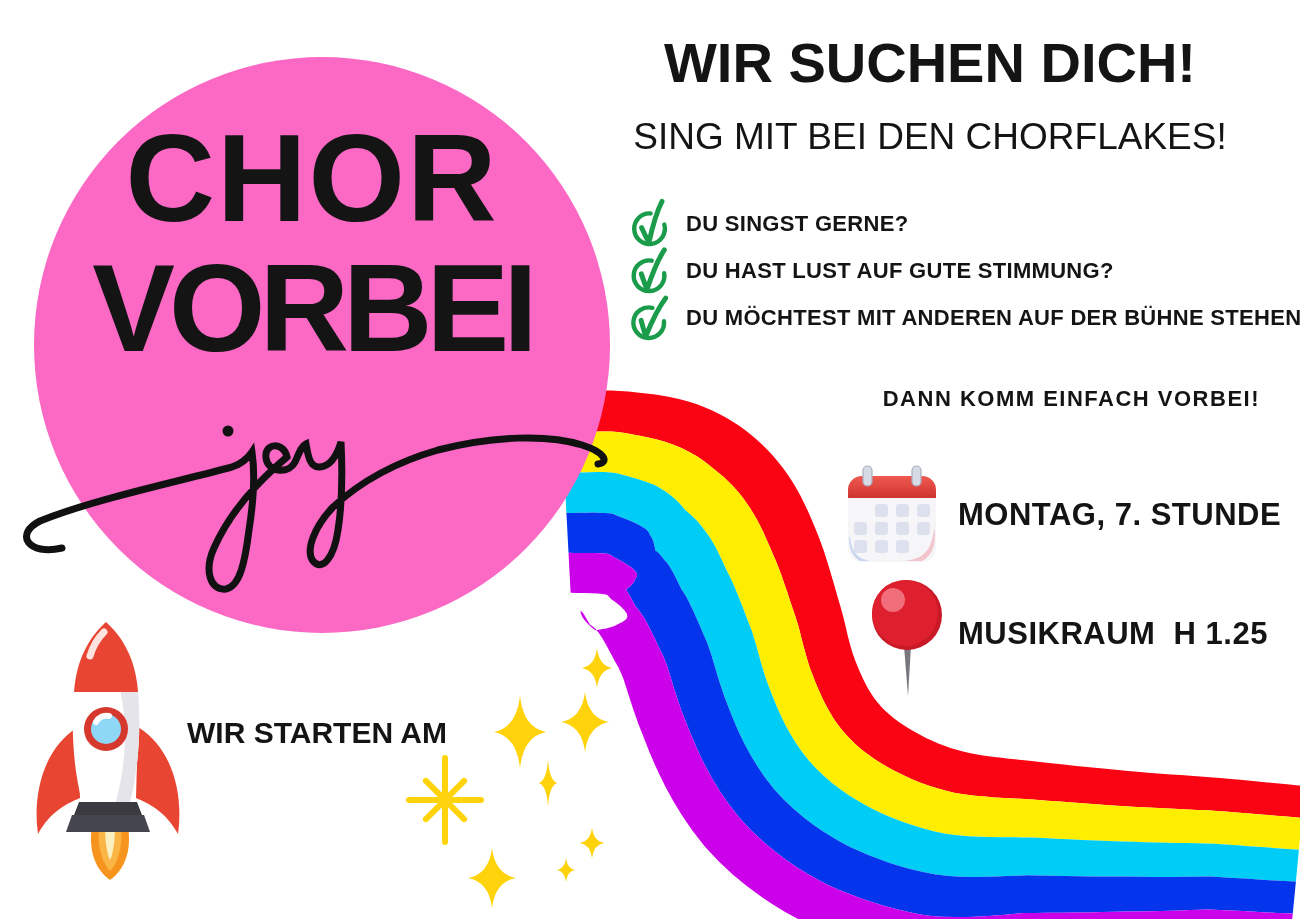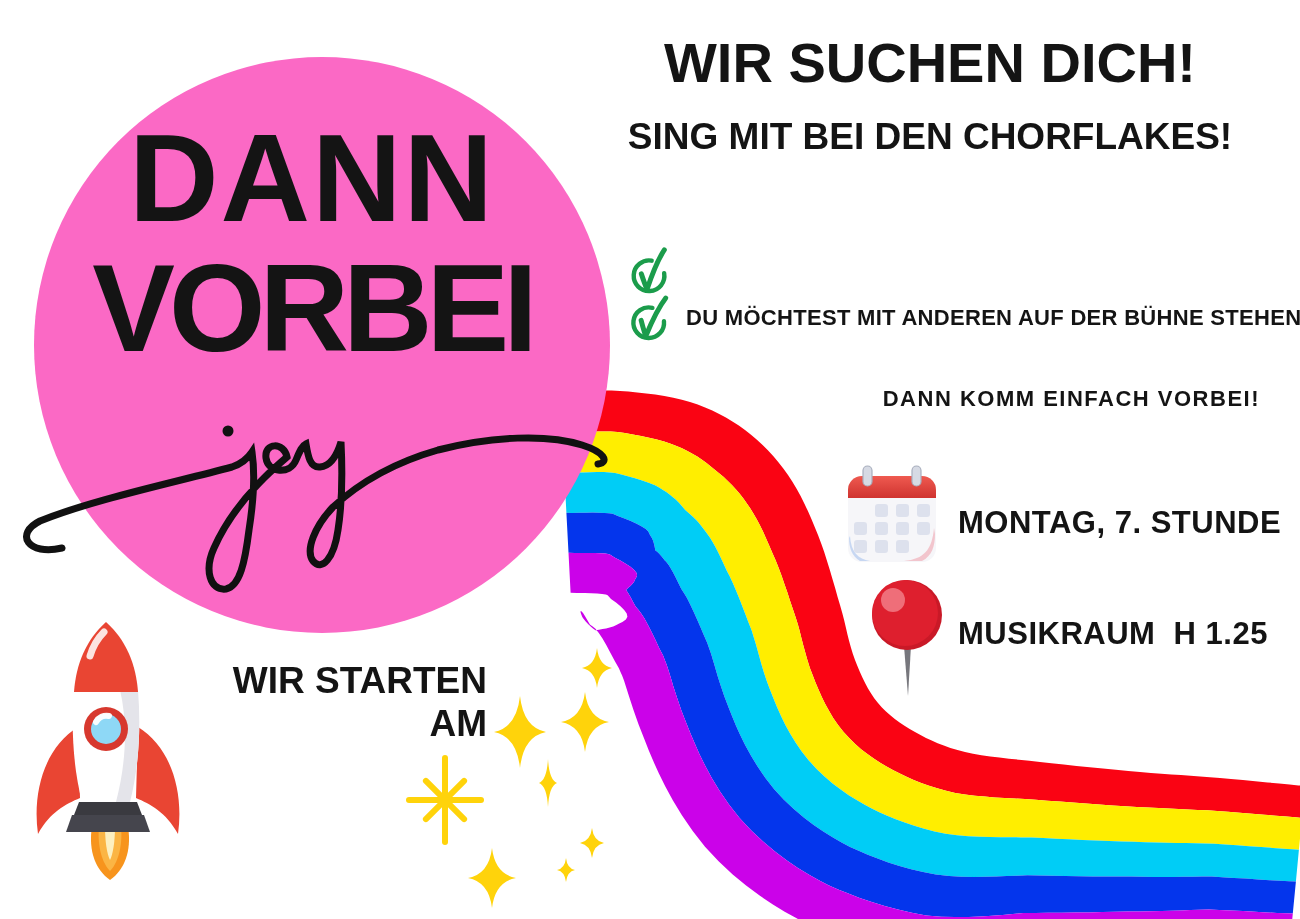--- a/index.html
+++ b/index.html
@@ -16,27 +16,27 @@
   .brand-circle{
     left:34px;top:57px;width:576px;height:576px;border-radius:50%;
     background:var(--circle_pink,#FB69C5);
   }
   .brand-line{left:62px;width:500px;text-align:center;font-weight:700;line-height:1;}
   .brand-line.l1{top:116px;font-size:124px;letter-spacing:2px;}
   .brand-line.l2{top:246px;font-size:124px;letter-spacing:-6px;}
 
   
   .headline{left:600px;top:30px;width:660px;text-align:center;font-size:56px;font-weight:700;}
-  .subheadline{left:570px;top:116px;width:720px;text-align:center;font-size:37px;font-weight:700;}
+  .subheadline{left:570px;top:116px;width:720px;text-align:center;font-size:37px;font-weight:400;}
   .check-row{left:626px;height:48px;display:flex;align-items:center;}
   .check-row .icon{width:46px;height:54px;flex:0 0 auto;}
   .check-label{font-size:22px;font-weight:700;letter-spacing:0.3px;padding-left:14px;white-space:nowrap;}
   .cta{left:600px;top:386px;width:660px;text-align:right;font-size:22px;font-weight:700;letter-spacing:1.5px;}
   .info-label{font-size:31px;font-weight:700;letter-spacing:0.5px;white-space:pre;}
-  .start-block{left:187px;top:660px;width:300px;text-align:right;font-size:37px;font-weight:700;line-height:1.15;}
+  .start-block{left:187px;top:716px;width:300px;text-align:left;font-size:30px;font-weight:700;line-height:1.15;}
 </style>
 </head>
 <body>
 
 <div id="poster">
 
   <svg id="rainbow" class="abs" style="left:0;top:0;" width="1300" height="919" viewBox="0 0 1300 919">
       <path d="M560.0 393.0 L 564.6 392.8 L 570.5 392.3 L 577.7 391.8 L 585.6 391.3 L 594.1 390.9 L 602.9 390.6 L 611.6 390.6 L 620.0 391.0 L 628.4 391.6 L 637.1 392.4 L 646.2 393.4 L 655.3 394.6 L 664.4 396.1 L 673.3 397.8 L 681.9 399.7 L 690.0 402.0 L 697.7 404.6 L 705.1 407.4 L 712.3 410.5 L 719.2 413.9 L 725.9 417.5 L 732.4 421.4 L 738.8 425.6 L 745.0 430.0 L 751.0 434.7 L 756.9 439.7 L 762.6 445.0 L 768.1 450.5 L 773.4 456.3 L 778.4 462.3 L 783.3 468.5 L 788.0 475.0 L 792.4 481.7 L 796.6 488.7 L 800.6 496.0 L 804.3 503.4 L 807.9 511.1 L 811.4 518.9 L 814.7 526.9 L 818.0 535.0 L 821.2 543.4 L 824.2 552.1 L 827.1 561.2 L 829.9 570.3 L 832.6 579.4 L 835.2 588.3 L 837.6 596.9 L 840.0 605.0 L 842.2 612.7 L 844.1 620.1 L 845.8 627.3 L 847.4 634.2 L 849.1 640.9 L 850.9 647.4 L 852.8 653.8 L 855.0 660.0 L 857.4 666.0 L 859.9 671.9 L 862.4 677.6 L 865.1 683.1 L 868.0 688.4 L 871.1 693.5 L 874.4 698.4 L 878.0 703.0 L 881.9 707.4 L 886.0 711.4 L 890.3 715.3 L 894.8 718.9 L 899.6 722.4 L 904.5 725.7 L 909.7 728.9 L 915.0 732.0 L 920.5 735.0 L 926.0 737.9 L 931.7 740.6 L 937.6 743.2 L 943.8 745.6 L 950.4 747.9 L 957.5 750.0 L 965.0 752.0 L 973.0 753.7 L 981.4 755.2 L 990.2 756.5 L 999.4 757.6 L 1008.9 758.7 L 1018.9 759.7 L 1029.3 760.8 L 1040.0 762.0 L 1051.4 763.3 L 1063.7 764.6 L 1076.5 765.9 L 1089.7 767.3 L 1102.9 768.5 L 1115.8 769.8 L 1128.3 770.9 L 1140.0 772.0 L 1150.9 772.9 L 1161.3 773.7 L 1171.2 774.5 L 1180.9 775.1 L 1190.5 775.8 L 1200.1 776.5 L 1209.9 777.2 L 1220.0 778.0 L 1231.0 779.0 L 1242.9 780.0 L 1255.2 781.2 L 1267.5 782.4 L 1279.1 783.5 L 1289.6 784.5 L 1298.4 785.4 L 1305.0 786.0 L 1302.0 817.9 L 1295.3 817.3 L 1286.5 816.6 L 1276.0 815.7 L 1264.4 814.7 L 1252.2 813.7 L 1239.9 812.7 L 1228.0 811.7 L 1217.2 810.9 L 1207.3 810.3 L 1197.7 809.9 L 1188.2 809.4 L 1178.6 809.0 L 1168.8 808.6 L 1158.7 808.1 L 1148.1 807.6 L 1136.9 806.9 L 1125.1 806.2 L 1112.5 805.4 L 1099.4 804.5 L 1086.1 803.6 L 1072.8 802.6 L 1059.8 801.6 L 1047.3 800.7 L 1035.8 799.8 L 1025.1 799.1 L 1014.8 798.5 L 1004.7 798.0 L 994.7 797.4 L 984.8 796.6 L 974.9 795.7 L 965.1 794.5 L 955.3 792.9 L 946.1 790.7 L 937.3 788.3 L 929.1 785.7 L 921.2 782.9 L 913.7 779.9 L 906.6 776.8 L 899.9 773.6 L 893.4 770.3 L 887.0 766.7 L 880.6 762.9 L 874.1 758.8 L 867.8 754.3 L 861.4 749.4 L 855.2 744.0 L 849.2 738.1 L 843.4 731.8 L 838.1 724.9 L 833.2 717.9 L 829.0 710.8 L 825.1 703.8 L 821.7 696.8 L 818.6 689.8 L 815.7 683.0 L 812.9 675.8 L 809.9 668.0 L 807.4 659.9 L 805.2 652.2 L 803.2 644.9 L 801.4 637.9 L 799.7 631.1 L 797.9 624.6 L 795.8 617.7 L 793.1 609.8 L 790.2 601.2 L 787.4 592.6 L 784.4 584.0 L 781.5 575.5 L 778.5 567.5 L 775.5 560.0 L 772.4 552.9 L 769.3 545.7 L 766.1 538.4 L 763.0 531.6 L 759.8 525.1 L 756.6 519.0 L 753.4 513.4 L 750.2 508.2 L 746.9 503.4 L 743.4 498.6 L 739.7 493.8 L 735.8 489.3 L 731.9 485.0 L 727.8 480.9 L 723.7 477.1 L 719.4 473.5 L 715.1 470.1 L 710.8 466.4 L 706.5 462.9 L 702.0 459.7 L 697.3 456.6 L 692.4 453.7 L 687.4 450.9 L 682.0 448.3 L 676.5 446.0 L 670.7 443.7 L 664.1 441.5 L 656.9 439.5 L 649.1 437.7 L 641.1 436.0 L 632.9 434.5 L 624.9 433.1 L 617.6 431.9 L 610.7 431.5 L 603.5 431.4 L 595.7 431.5 L 587.9 431.7 L 580.4 432.1 L 573.4 432.5 L 567.1 432.8 L 562.1 432.9 Z" fill="#FA0313"></path>
       <path d="M562.1 432.9 L 567.1 432.8 L 573.4 432.5 L 580.4 432.1 L 587.9 431.7 L 595.7 431.5 L 603.5 431.4 L 610.7 431.5 L 617.6 431.9 L 624.9 433.1 L 632.9 434.5 L 641.1 436.0 L 649.1 437.7 L 656.9 439.5 L 664.1 441.5 L 670.7 443.7 L 676.5 446.0 L 682.0 448.3 L 687.4 450.9 L 692.4 453.7 L 697.3 456.6 L 702.0 459.7 L 706.5 462.9 L 710.8 466.4 L 715.1 470.1 L 719.4 473.5 L 723.7 477.1 L 727.8 480.9 L 731.9 485.0 L 735.8 489.3 L 739.7 493.8 L 743.4 498.6 L 746.9 503.4 L 750.2 508.2 L 753.4 513.4 L 756.6 519.0 L 759.8 525.1 L 763.0 531.6 L 766.1 538.4 L 769.3 545.7 L 772.4 552.9 L 775.5 560.0 L 778.5 567.5 L 781.5 575.5 L 784.4 584.0 L 787.4 592.6 L 790.2 601.2 L 793.1 609.8 L 795.8 617.7 L 797.9 624.6 L 799.7 631.1 L 801.4 637.9 L 803.2 644.9 L 805.2 652.2 L 807.4 659.9 L 809.9 668.0 L 812.9 675.8 L 815.7 683.0 L 818.6 689.8 L 821.7 696.8 L 825.1 703.8 L 829.0 710.8 L 833.2 717.9 L 838.1 724.9 L 843.4 731.8 L 849.2 738.1 L 855.2 744.0 L 861.4 749.4 L 867.8 754.3 L 874.1 758.8 L 880.6 762.9 L 887.0 766.7 L 893.4 770.3 L 899.9 773.6 L 906.6 776.8 L 913.7 779.9 L 921.2 782.9 L 929.1 785.7 L 937.3 788.3 L 946.1 790.7 L 955.3 792.9 L 965.1 794.5 L 974.9 795.7 L 984.8 796.6 L 994.7 797.4 L 1004.7 798.0 L 1014.8 798.5 L 1025.1 799.1 L 1035.8 799.8 L 1047.3 800.7 L 1059.8 801.6 L 1072.8 802.6 L 1086.1 803.6 L 1099.4 804.5 L 1112.5 805.4 L 1125.1 806.2 L 1136.9 806.9 L 1148.1 807.6 L 1158.7 808.1 L 1168.8 808.6 L 1178.6 809.0 L 1188.2 809.4 L 1197.7 809.9 L 1207.3 810.3 L 1217.2 810.9 L 1228.0 811.7 L 1239.9 812.7 L 1252.2 813.7 L 1264.4 814.7 L 1276.0 815.7 L 1286.5 816.6 L 1295.3 817.3 L 1302.0 817.9 L 1298.9 849.7 L 1292.2 849.3 L 1283.4 848.7 L 1272.9 847.9 L 1261.3 847.1 L 1249.1 846.2 L 1236.9 845.3 L 1225.1 844.4 L 1214.5 843.8 L 1204.7 843.5 L 1195.3 843.3 L 1185.8 843.1 L 1176.3 843.0 L 1166.4 842.8 L 1156.1 842.5 L 1145.3 842.2 L 1133.9 841.7 L 1121.8 841.4 L 1109.1 841.0 L 1095.9 840.5 L 1082.5 839.9 L 1069.0 839.3 L 1055.9 838.7 L 1043.3 838.1 L 1031.6 837.5 L 1021.0 837.4 L 1010.8 837.3 L 1000.5 837.2 L 990.0 837.1 L 979.4 836.8 L 968.4 836.2 L 957.1 835.2 L 945.6 833.7 L 934.6 831.4 L 924.2 828.8 L 914.3 825.8 L 904.7 822.6 L 895.7 819.3 L 887.2 815.7 L 879.3 812.2 L 871.7 808.6 L 864.3 804.6 L 856.6 800.1 L 848.7 795.2 L 840.7 789.6 L 832.6 783.4 L 824.5 776.5 L 816.6 768.9 L 808.8 760.5 L 801.7 751.4 L 795.4 742.2 L 789.9 733.2 L 785.1 724.4 L 781.0 715.9 L 777.3 707.8 L 774.1 700.0 L 770.8 691.7 L 767.1 682.1 L 763.9 672.4 L 761.2 663.5 L 759.0 655.6 L 757.1 648.5 L 755.3 642.2 L 753.5 636.5 L 751.6 630.3 L 748.5 622.6 L 745.3 614.1 L 742.1 605.8 L 738.9 597.6 L 735.8 589.9 L 732.7 582.8 L 729.8 576.6 L 726.8 570.8 L 723.9 564.4 L 720.9 557.9 L 718.0 552.0 L 715.3 546.7 L 712.6 542.0 L 710.2 538.0 L 707.9 534.7 L 705.7 531.8 L 703.4 528.7 L 700.9 525.4 L 698.3 522.3 L 695.7 519.5 L 693.1 516.9 L 690.4 514.4 L 687.8 512.2 L 685.2 510.1 L 682.9 507.3 L 680.5 504.5 L 678.0 501.8 L 675.4 499.3 L 672.6 496.9 L 669.6 494.5 L 666.3 492.1 L 663.0 489.9 L 659.5 487.7 L 655.0 485.3 L 649.3 483.0 L 642.9 480.7 L 635.9 478.6 L 628.7 476.5 L 621.4 474.6 L 615.1 472.9 L 609.9 472.4 L 604.0 472.1 L 597.3 472.1 L 590.2 472.2 L 583.1 472.4 L 576.3 472.6 L 569.6 472.8 L 564.3 472.9 Z" fill="#FFEE00"></path>
       <path d="M564.3 472.9 L 569.6 472.8 L 576.3 472.6 L 583.1 472.4 L 590.2 472.2 L 597.3 472.1 L 604.0 472.1 L 609.9 472.4 L 615.1 472.9 L 621.4 474.6 L 628.7 476.5 L 635.9 478.6 L 642.9 480.7 L 649.3 483.0 L 655.0 485.3 L 659.5 487.7 L 663.0 489.9 L 666.3 492.1 L 669.6 494.5 L 672.6 496.9 L 675.4 499.3 L 678.0 501.8 L 680.5 504.5 L 682.9 507.3 L 685.2 510.1 L 687.8 512.2 L 690.4 514.4 L 693.1 516.9 L 695.7 519.5 L 698.3 522.3 L 700.9 525.4 L 703.4 528.7 L 705.7 531.8 L 707.9 534.7 L 710.2 538.0 L 712.6 542.0 L 715.3 546.7 L 718.0 552.0 L 720.9 557.9 L 723.9 564.4 L 726.8 570.8 L 729.8 576.6 L 732.7 582.8 L 735.8 589.9 L 738.9 597.6 L 742.1 605.8 L 745.3 614.1 L 748.5 622.6 L 751.6 630.3 L 753.5 636.5 L 755.3 642.2 L 757.1 648.5 L 759.0 655.6 L 761.2 663.5 L 763.9 672.4 L 767.1 682.1 L 770.8 691.7 L 774.1 700.0 L 777.3 707.8 L 781.0 715.9 L 785.1 724.4 L 789.9 733.2 L 795.4 742.2 L 801.7 751.4 L 808.8 760.5 L 816.6 768.9 L 824.5 776.5 L 832.6 783.4 L 840.7 789.6 L 848.7 795.2 L 856.6 800.1 L 864.3 804.6 L 871.7 808.6 L 879.3 812.2 L 887.2 815.7 L 895.7 819.3 L 904.7 822.6 L 914.3 825.8 L 924.2 828.8 L 934.6 831.4 L 945.6 833.7 L 957.1 835.2 L 968.4 836.2 L 979.4 836.8 L 990.0 837.1 L 1000.5 837.2 L 1010.8 837.3 L 1021.0 837.4 L 1031.6 837.5 L 1043.3 838.1 L 1055.9 838.7 L 1069.0 839.3 L 1082.5 839.9 L 1095.9 840.5 L 1109.1 841.0 L 1121.8 841.4 L 1133.9 841.7 L 1145.3 842.2 L 1156.1 842.5 L 1166.4 842.8 L 1176.3 843.0 L 1185.8 843.1 L 1195.3 843.3 L 1204.7 843.5 L 1214.5 843.8 L 1225.1 844.4 L 1236.9 845.3 L 1249.1 846.2 L 1261.3 847.1 L 1272.9 847.9 L 1283.4 848.7 L 1292.2 849.3 L 1298.9 849.7 L 1295.9 881.6 L 1289.2 881.3 L 1280.3 880.8 L 1269.8 880.2 L 1258.2 879.4 L 1246.0 878.6 L 1233.8 877.9 L 1222.2 877.2 L 1211.7 876.6 L 1202.2 876.6 L 1192.9 876.7 L 1183.5 876.8 L 1173.9 876.9 L 1164.0 876.9 L 1153.5 876.9 L 1142.5 876.8 L 1130.8 876.6 L 1118.6 876.6 L 1105.7 876.6 L 1092.4 876.4 L 1078.9 876.2 L 1065.3 876.0 L 1052.0 875.7 L 1039.2 875.5 L 1027.4 875.3 L 1016.9 875.7 L 1006.7 876.1 L 996.2 876.5 L 985.3 876.8 L 974.0 876.9 L 961.9 876.7 L 949.2 875.9 L 935.9 874.6 L 923.2 872.1 L 911.1 869.2 L 899.5 866.0 L 888.3 862.4 L 877.7 858.6 L 867.8 854.7 L 858.7 850.8 L 850.1 846.9 L 841.6 842.4 L 832.6 837.3 L 823.3 831.5 L 813.7 824.9 L 803.8 817.5 L 793.8 809.1 L 783.9 799.7 L 774.2 789.3 L 765.4 778.0 L 757.6 766.6 L 750.9 755.5 L 745.1 745.0 L 740.2 735.0 L 736.0 725.7 L 732.4 717.0 L 728.6 707.5 L 724.3 696.3 L 720.4 684.8 L 717.3 674.9 L 714.8 666.3 L 712.7 659.2 L 710.9 653.3 L 709.2 648.4 L 707.3 643.0 L 704.0 635.5 L 700.4 627.1 L 696.9 618.9 L 693.4 611.3 L 690.1 604.3 L 687.0 598.1 L 684.1 593.2 L 681.2 588.7 L 678.5 583.2 L 675.7 577.4 L 673.1 572.4 L 670.7 568.3 L 668.7 565.0 L 667.0 562.7 L 665.7 561.2 L 664.6 560.2 L 663.5 558.7 L 662.1 557.0 L 660.8 555.4 L 659.5 554.0 L 658.3 552.8 L 657.2 551.8 L 656.2 551.0 L 655.2 550.2 L 654.9 548.1 L 654.5 546.0 L 654.0 544.0 L 653.5 542.0 L 652.8 540.0 L 651.9 538.0 L 650.6 535.9 L 649.5 533.9 L 648.3 531.6 L 645.8 529.1 L 641.8 526.5 L 636.7 523.8 L 630.8 521.1 L 624.5 518.6 L 617.9 516.1 L 612.7 513.8 L 609.0 513.2 L 604.6 512.9 L 598.9 512.7 L 592.5 512.6 L 585.9 512.7 L 579.1 512.8 L 572.1 512.9 L 566.4 512.8 Z" fill="#00CDF6"></path>
@@ -54,21 +54,21 @@
       <path d="M0 -12 Q 1.17 -1.56 9 0 Q 1.17 1.56 0 12 Q -1.17 1.56 -9 0 Q -1.17 -1.56 0 -12 Z" transform="translate(566,870)" fill="#FFD30B"></path>
       <g transform="translate(445,800)">
         <line x1="0.0" y1="42.0" x2="-0.0" y2="-42.0" stroke="#FFD30B" stroke-width="6" stroke-linecap="round"></line>
         <line x1="36.0" y1="0.0" x2="-36.0" y2="0.0" stroke="#FFD30B" stroke-width="6" stroke-linecap="round"></line>
         <line x1="19.1" y1="19.1" x2="-19.1" y2="-19.1" stroke="#FFD30B" stroke-width="6" stroke-linecap="round"></line>
         <line x1="-19.1" y1="19.1" x2="19.1" y2="-19.1" stroke="#FFD30B" stroke-width="6" stroke-linecap="round"></line>
       </g>
     </svg>
 
   <div class="abs brand-circle"></div>
-  <div class="abs brand-line l1">DANN</div>
+  <div class="abs brand-line l1">CHOR</div>
   <div class="abs brand-line l2">VORBEI</div>
 
   <svg class="abs" style="left:0;top:390px;" width="660" height="230" viewBox="0 0 660 230" fill="none" stroke="var(--script_black,#111)" stroke-width="7" stroke-linecap="round">
     <path d="
       M 62,158
       C 28,166 14,144 40,131
       C 92,110 168,94 232,77
       C 241,74 248,68 252,62
       C 255,82 254,108 249,140
       C 245,172 240,196 226,199
@@ -85,25 +85,33 @@
       C 305,160 315,136 333,117
       C 360,92 396,72 438,60
       C 492,46 548,44 582,55
       C 604,62 610,72 598,74"></path>
     <circle cx="228" cy="41" r="5.5" fill="var(--script_black,#111)" stroke="none"></circle>
   </svg>
 
   <div class="abs headline">WIR SUCHEN DICH!</div>
   <div class="abs subheadline">SING MIT BEI DEN CHORFLAKES!</div>
 
+  <div class="abs check-row" style="top:200px;">
+    <svg class="icon" viewBox="0 0 48 54" style="transform:rotate(-6deg);">
+      <path d="M 39.8 29.2 A 16 16 0 1 1 26.8 16.2" fill="none" stroke="var(--check_green,#1B9C4B)" stroke-width="4.6" stroke-linecap="round"></path>
+      <path d="M 16 30 C 18 36 20 42 22 46 C 26 34 32 17 40 5" fill="none" stroke="var(--check_green,#1B9C4B)" stroke-width="5.2" stroke-linecap="round" stroke-linejoin="round"></path>
+    </svg>
+    <span class="check-label">DU SINGST GERNE?</span>
+  </div>
   <div class="abs check-row" style="top:247px;">
     <svg class="icon" viewBox="0 0 48 54">
       <path d="M 39.8 29.2 A 16 16 0 1 1 26.8 16.2" fill="none" stroke="var(--check_green,#1B9C4B)" stroke-width="4.6" stroke-linecap="round"></path>
       <path d="M 16 30 C 18 36 20 42 22 46 C 26 34 32 17 40 5" fill="none" stroke="var(--check_green,#1B9C4B)" stroke-width="5.2" stroke-linecap="round" stroke-linejoin="round"></path>
     </svg>
+    <span class="check-label">DU HAST LUST AUF GUTE STIMMUNG?</span>
   </div>
   <div class="abs check-row" style="top:294px;">
     <svg class="icon" viewBox="0 0 48 54" style="transform:rotate(4deg);">
       <path d="M 39.8 29.2 A 16 16 0 1 1 26.8 16.2" fill="none" stroke="var(--check_green,#1B9C4B)" stroke-width="4.6" stroke-linecap="round"></path>
       <path d="M 16 30 C 18 36 20 42 22 46 C 26 34 32 17 40 5" fill="none" stroke="var(--check_green,#1B9C4B)" stroke-width="5.2" stroke-linecap="round" stroke-linejoin="round"></path>
     </svg>
     <span class="check-label">DU MÖCHTEST MIT ANDEREN AUF DER BÜHNE STEHEN?</span>
   </div>
 
   <div class="abs cta">DANN KOMM EINFACH VORBEI!</div>
@@ -129,21 +137,21 @@
         <rect x="71" y="40" width="13" height="13" rx="3"></rect>
       <rect x="8" y="58" width="13" height="13" rx="3"></rect>
         <rect x="29" y="58" width="13" height="13" rx="3"></rect>
         <rect x="50" y="58" width="13" height="13" rx="3"></rect>
         <rect x="71" y="58" width="13" height="13" rx="3"></rect>
       <rect x="8" y="76" width="13" height="13" rx="3"></rect>
         <rect x="29" y="76" width="13" height="13" rx="3"></rect>
         <rect x="50" y="76" width="13" height="13" rx="3"></rect>
     </g>
   </svg>
-  <div class="abs info-label" style="left:958px;top:497px;margin-top:8px;">MONTAG, 7. STUNDE</div>
+  <div class="abs info-label" style="left:958px;top:497px;">MONTAG, 7. STUNDE</div>
 
   <svg class="abs" style="left:862px;top:578px;" width="90" height="122" viewBox="0 0 90 122">
     <path d="M42,68 L49,68 L46,118 Z" fill="#77777d"></path>
     <circle cx="45" cy="37" r="35" fill="#c91927"></circle>
     <circle cx="43" cy="35" r="33" style="fill:var(--pin_red,#DE1F2E)"></circle>
     <circle cx="31" cy="22" r="12" fill="#ef6e79"></circle>
   </svg>
   <div class="abs info-label" style="left:958px;top:616px;">MUSIKRAUM  H 1.25</div>
 
   <div class="abs start-block">

